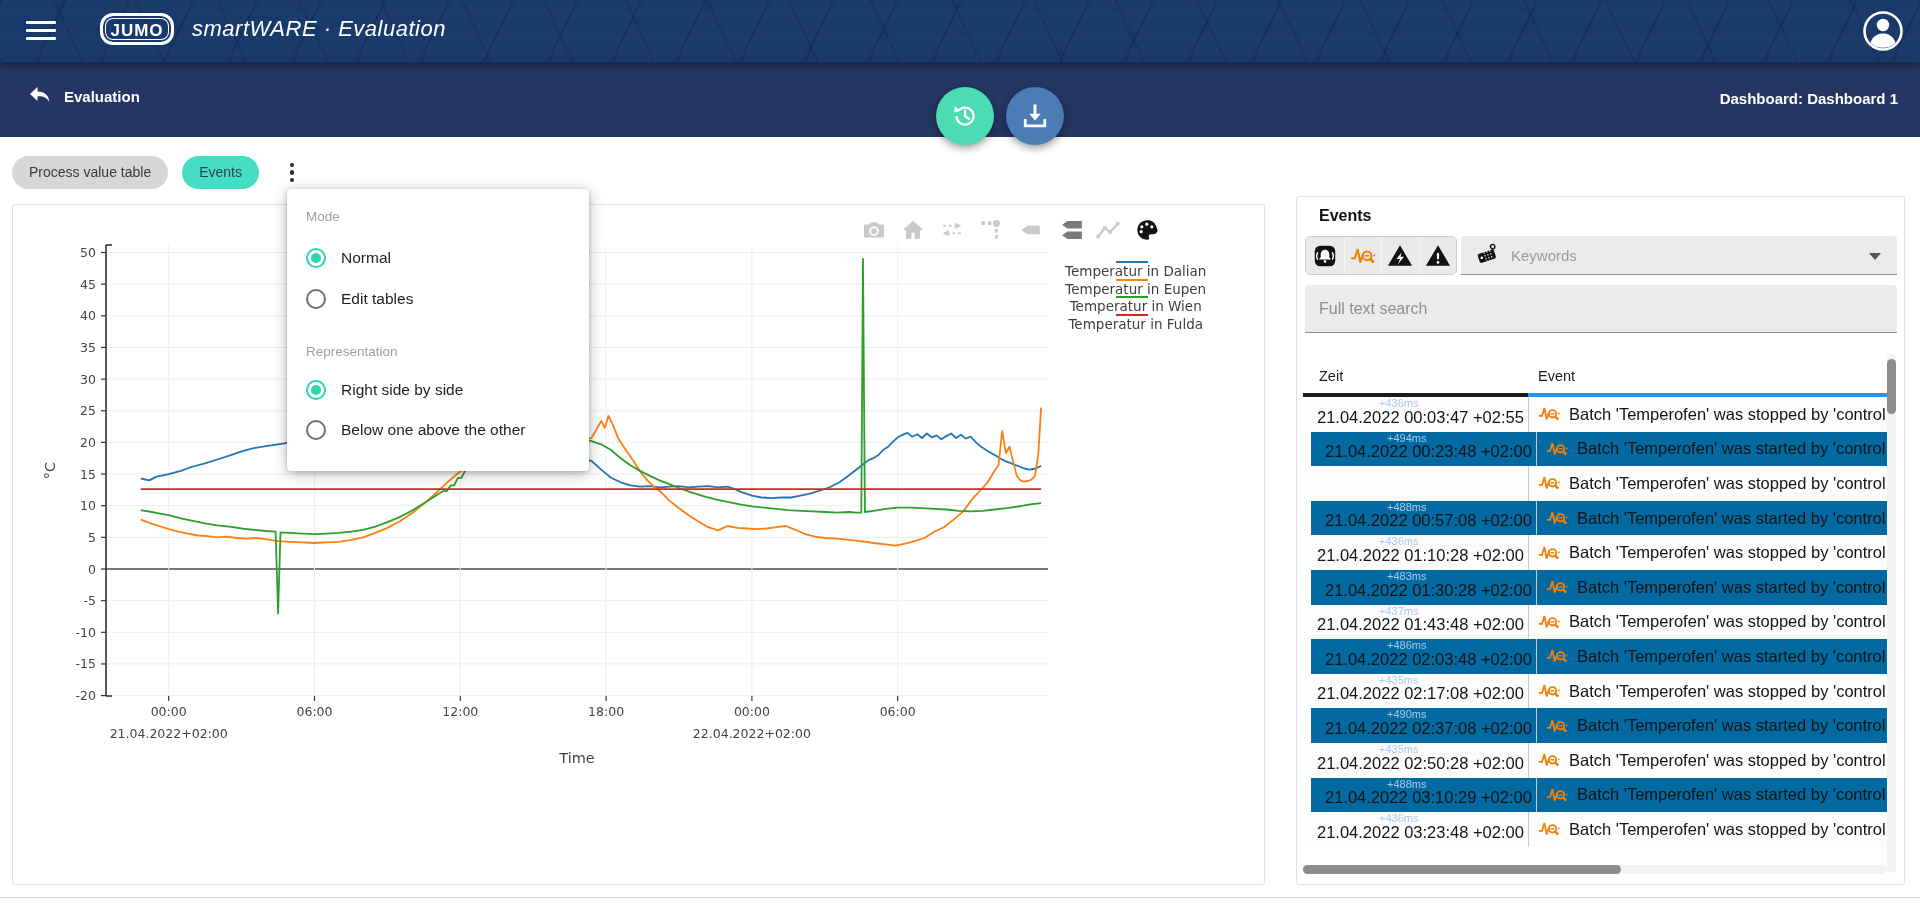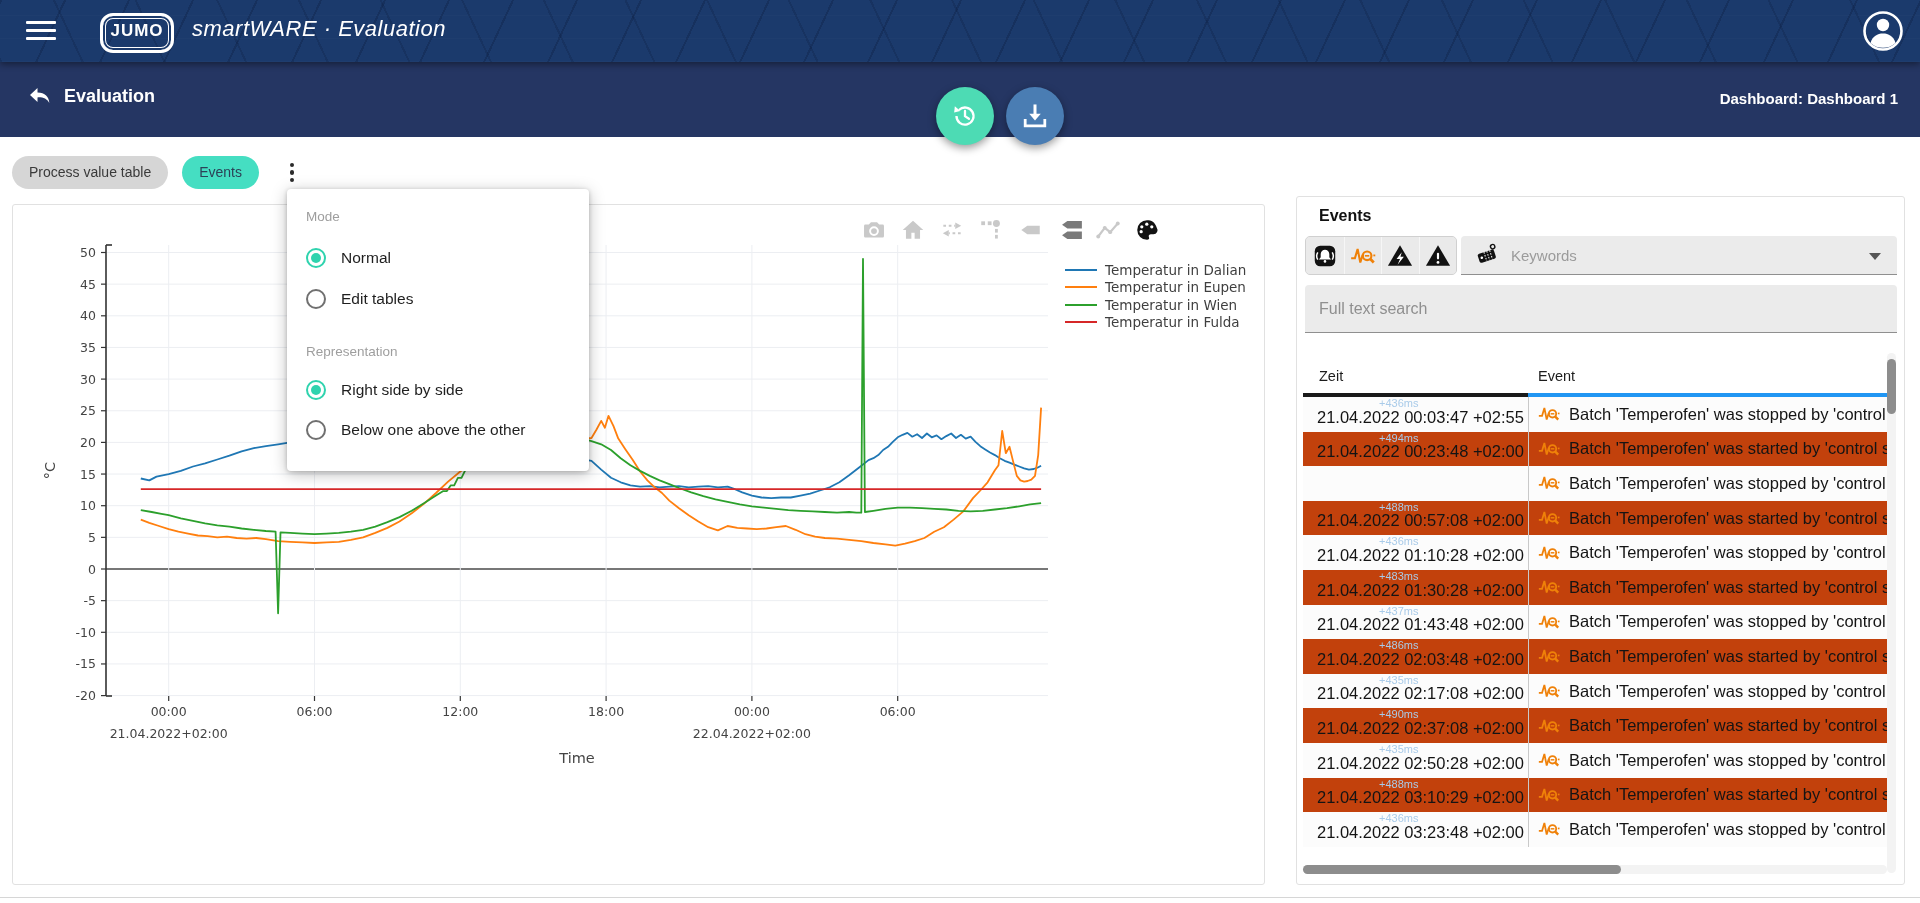--- a/index.html
+++ b/index.html
@@ -9,34 +9,34 @@
   
   .topbar { position:absolute; left:0; top:0; width:1920px; height:62px;
     background:#1b3a6c;
     background-image:
       repeating-linear-gradient(115deg, rgba(10,24,56,.28) 0 2px, transparent 2px 58px),
       repeating-linear-gradient(65deg, rgba(10,24,56,.22) 0 2px, transparent 2px 74px),
       repeating-linear-gradient(0deg, rgba(255,255,255,.015) 0 1px, transparent 1px 23px);
     box-shadow:0 2px 7px rgba(0,0,0,.45); z-index:40; }
   .burger { position:absolute; left:26px; top:21px; width:30px; height:20px; cursor:pointer; }
   .burger i { display:block; height:3px; background:#fff; margin-bottom:5px; border-radius:1px; }
-  .jumo { position:absolute; left:100px; top:13px; width:74px; height:40px;
+  .jumo { position:absolute; left:100px; top:13px; width:74px; height:32px;
     border:3px solid #fff; border-radius:13px; color:#fff; font-weight:bold;
     font-size:17px; letter-spacing:1px; text-align:center; line-height:30px;
     box-shadow:inset 0 0 0 2px #1b3a6c, inset 0 0 0 3px #fff; }
   .apptitle { position:absolute; left:192px; top:16px; color:#fff; font-style:italic;
     font-size:22px; letter-spacing:.5px; }
   .avatar { position:absolute; right:16px; top:10px; width:42px; height:42px; cursor:pointer; }
 
   
   .subbar { position:absolute; left:0; top:62px; width:1920px; height:75px;
     background:#253663; z-index:30; }
   .backwrap { position:absolute; left:28px; top:24px; display:flex; align-items:center; gap:12px;
     color:#fff; cursor:pointer; }
-  .backlabel { font-size:18px; font-weight:bold; color:#fff; }
+  .backlabel { font-size:15px; font-weight:bold; color:#fff; }
   .dashlabel { position:absolute; right:22px; top:28px; color:#fff; font-size:15px; font-weight:bold; }
   .fab { position:absolute; width:58px; height:58px; border-radius:50%; border:none; cursor:pointer;
     display:flex; align-items:center; justify-content:center;
     box-shadow:0 3px 9px rgba(0,0,0,.4); z-index:35; }
   .fab.teal { left:936px; top:87px; background:#4ddbb4; }
   .fab.blue { left:1006px; top:87px; background:#4a7db3; }
 
   
   .tabsrow { position:absolute; left:12px; top:156px; display:flex; align-items:center; gap:14px;text-align:center; }
   .pill { height:33px; border-radius:17px; padding:0 17px; font-size:14px; line-height:33px;
@@ -50,21 +50,21 @@
   
   .chart-card { position:absolute; left:12px; top:204px; width:1253px; height:681px;
     background:#fff; border:1px solid #e1e1e1; border-radius:3px; }
   .events-card { position:absolute; left:1296px; top:196px; width:609px; height:689px;
     background:#fff; border:1px solid #e1e1e1; border-radius:3px; }
 
   
   .modebar { position:absolute; left:846px; top:10px; display:flex; align-items:center; gap:9px; z-index:5; }
   .mbtn { width:30px; height:30px; display:flex; align-items:center; justify-content:center; cursor:pointer; }
   .legend { position:absolute; left:1052px; top:56px; z-index:4; }
-  .lrow { display:flex; align-items:center; height:17.5px; cursor:pointer; }
+  .lrow { display:flex; align-items:center; height:17.5px; cursor:pointer;flex-direction:column; }
   .lline { width:32px; height:0; border-top:2.5px solid #000; margin-right:8px; }
   .llabel { font-size:13.5px; color:#3f3f3f; font-family:"DejaVu Sans", sans-serif; }
   #chartsvg { position:absolute; left:0; top:0; }
 
   
   .menu { position:absolute; left:287px; top:189px; width:302px; height:282px; background:#fff;
     border-radius:4px; box-shadow:0 3px 16px rgba(0,0,0,.26), 0 1px 4px rgba(0,0,0,.2); z-index:60; }
   .mlabel { position:absolute; left:19px; font-size:13.5px; color:#9e9e9e; }
   .mopt { position:absolute; left:19px; display:flex; align-items:center; gap:15px; cursor:pointer;text-align:center; }
   .radio { width:20px; height:20px; border-radius:50%; border:2px solid #707070; position:relative; flex:0 0 auto; }
@@ -89,21 +89,21 @@
   .searchfield { left:8px; top:88px; width:592px; height:48px; padding:0 14px; }
   .searchtext { font-size:16px; color:#8f8f8f; }
 
   .ev-thead { position:absolute; left:6px; top:156px; width:584px; height:40px; background:#fff; }
   .th-zeit { position:absolute; left:16px; bottom:9px; font-size:14.5px; color:#1c1c1c; }
   .th-event { position:absolute; left:235px; bottom:9px; font-size:14.5px; color:#1c1c1c; }
   .bar-black { position:absolute; left:6px; top:196px; width:225px; height:4px; background:#1a1a1a; }
   .bar-blue  { position:absolute; left:231px; top:196px; width:362px; height:4px; background:#2196f3; }
   .ev-rows { position:absolute; left:6px; top:200px; width:584px; height:450px; overflow:hidden; }
   .ev-row { position:relative; width:100%; height:34.6px; background:#fcfcfc; cursor:pointer; }
-  .ev-row.alt { background:#c2410c; }
+  .ev-row.alt { background:#0369a1;margin-left:8px; }
   .ev-zeit { position:absolute; left:0; top:0; width:225px; height:100%; }
   .ev-ts { position:absolute; left:14px; bottom:5px; font-size:16.5px; color:#141414; white-space:nowrap; }
   .ev-ms { position:absolute; left:76px; top:0px; font-size:11px; color:#a9cbe9; }
   .ev-cell { position:absolute; left:225px; top:0; width:359px; height:100%;
     border-left:1px solid #c9c9c9; display:flex; align-items:center; overflow:hidden; }
   .ev-ic { flex:0 0 auto; margin-left:8px; }
   .ev-text { font-size:16.5px; color:#141414; white-space:nowrap; overflow:hidden; margin-left:8px; }
 
   .vscroll-track { position:absolute; left:590px; top:156px; width:9px; height:520px; background:#f3f3f3; border-radius:5px; }
   .vscroll-thumb { position:absolute; left:590px; top:162px; width:9px; height:55px; background:#8d8d8d; border-radius:5px; cursor:grab; }

